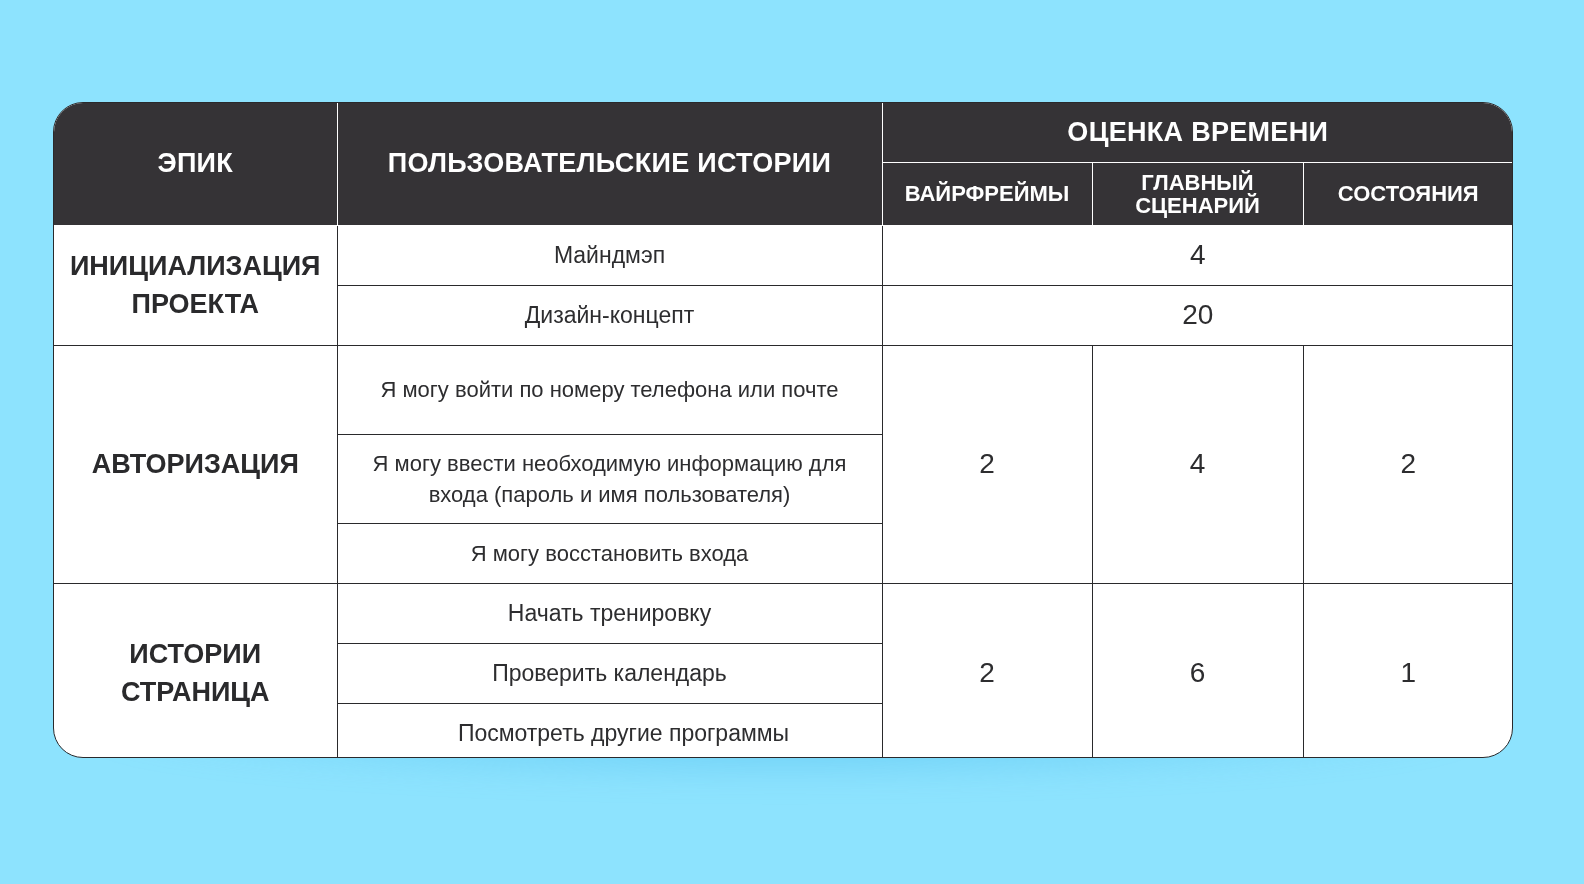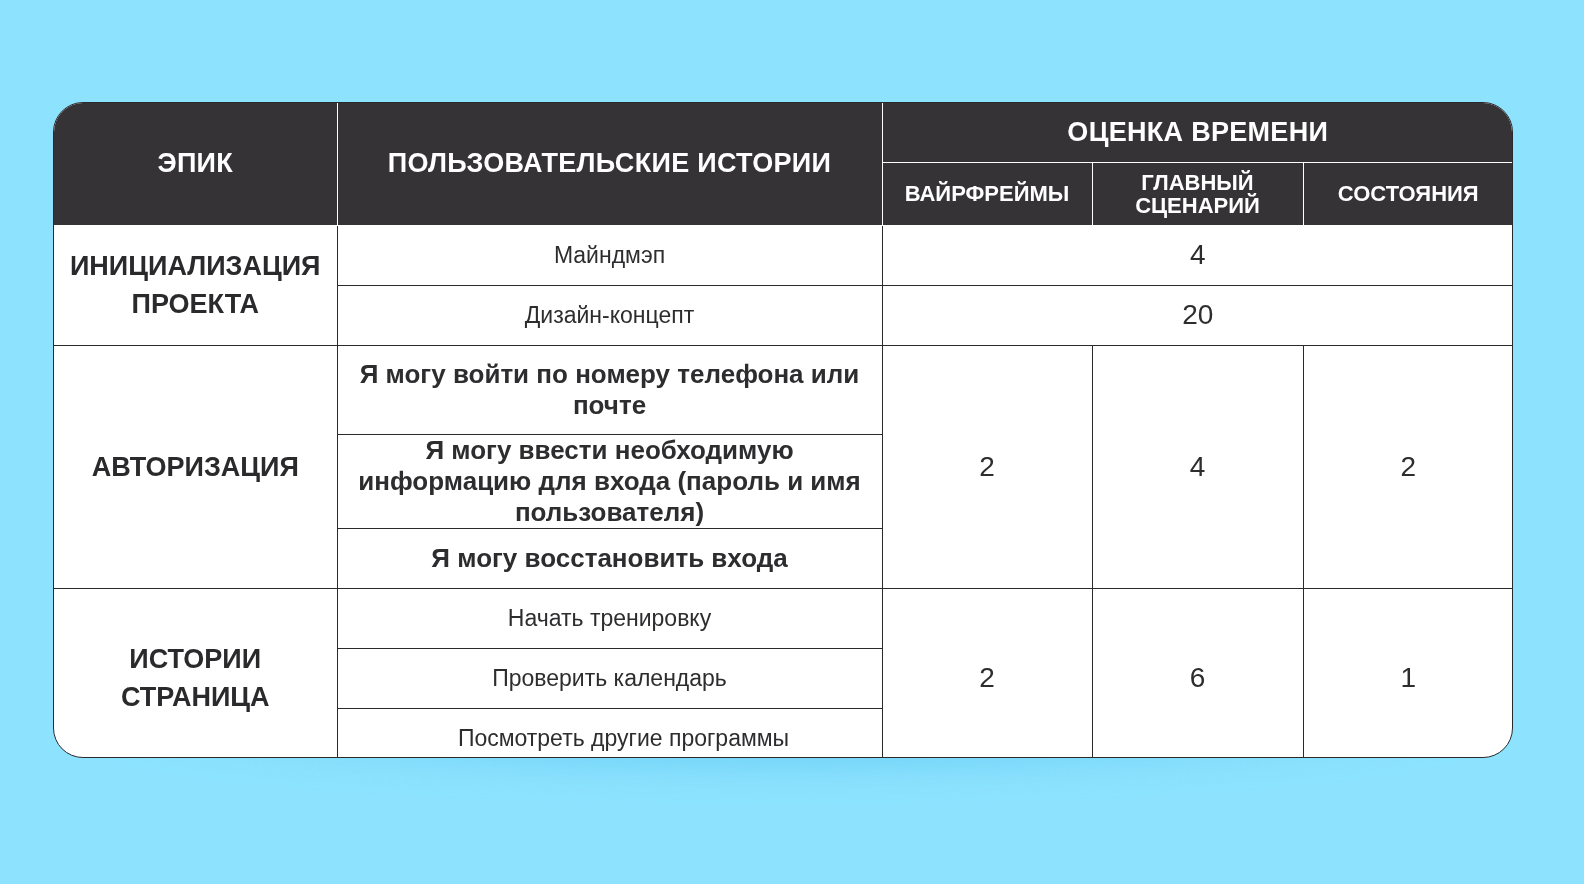--- a/index.html
+++ b/index.html
@@ -40,21 +40,21 @@
   tr.h2 { height: 59px; }
   td {
     border: 1.5px solid #2a2a2c; text-align: center; padding: 0 8px; color: #2d2d2f;
     font-family: "Liberation Sans", sans-serif;
   }
   tr td:first-child { border-left: none; margin-left: 23px; }
   tr td:last-child { border-right: none; }
   tr:last-child td { border-bottom: none; padding-left: 36px; }
   td.epic { font-weight: bold; font-size: 27px; line-height: 38px; color: #2a2a2c; }
   td.story { font-size: 23px; }
-  td.story.sm { font-size: 26px; line-height: 31px; font-weight: bold; }
+  td.story.sm { font-size: 22px; line-height: 31px; }
   td.num { font-size: 28px; }
   tr.r60 { height: 60px; }
   tr.r89 { height: 89px; }
 </style>
 </head>
 <body>
 
 <div class="shadow"></div>
 
 <div class="table-wrap">

